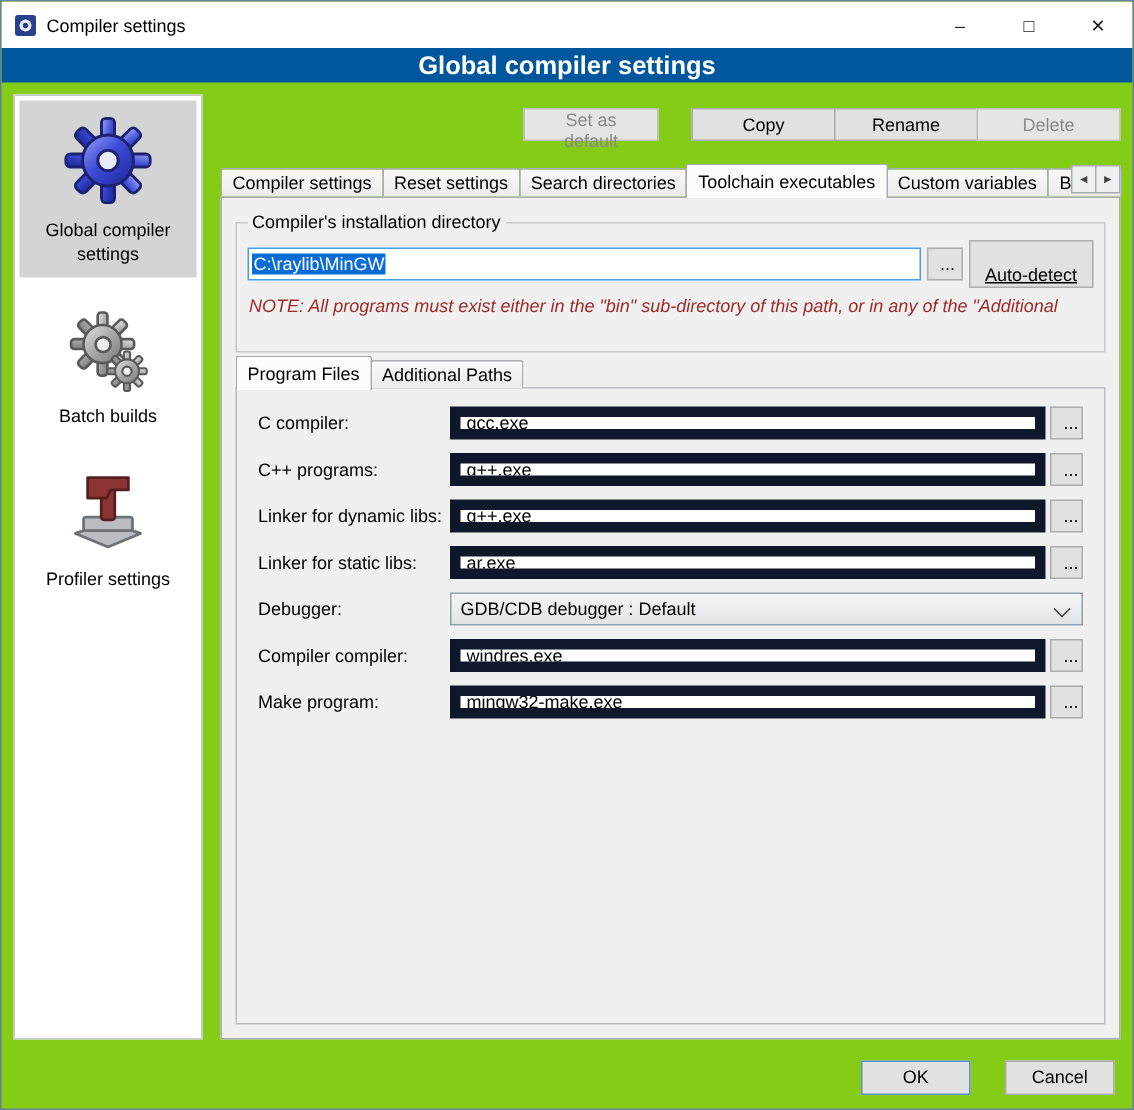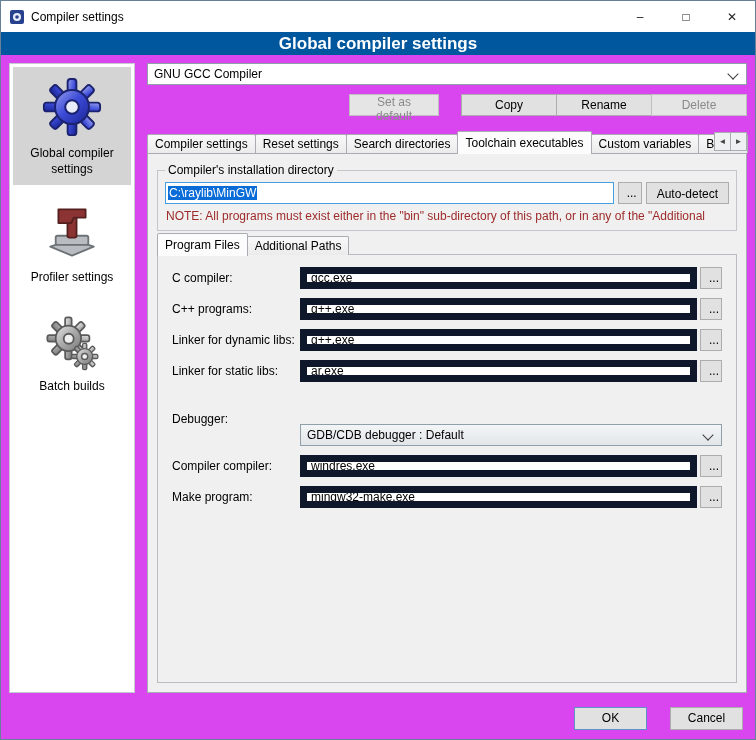--- a/index.html
+++ b/index.html
@@ -3,21 +3,21 @@
 <meta charset="utf-8">
 <style>
   html,body{margin:0;padding:0;}
   body{
     width:756px;height:740px;
     font-family:"Liberation Sans","DejaVu Sans",sans-serif;
     font-size:12px;color:#000;background:#fff;
   }
   .window{
     width:756px;height:740px;box-sizing:border-box;
-    border:1px solid #66809a;background:#d946ef;
+    border:1px solid #66809a;background:#84cc16;
     display:flex;flex-direction:column;overflow:hidden;
   }
   
   .titlebar{height:31px;flex-shrink:0;background:#ffffff;display:flex;align-items:center;}
   .title-icon{width:16px;height:16px;margin:0 6px 0 8px;flex-shrink:0;}
   .title-text{font-size:12px;}
   .caption-buttons{margin-left:auto;display:flex;height:100%;}
   .caption-btn{width:46px;height:100%;display:flex;align-items:center;justify-content:center;
     font-size:12px;color:#222;cursor:default;}
   
@@ -66,33 +66,33 @@
   .tabpanel{border:1px solid #a9adb2;flex:1;min-height:0;background:#f0f0f0;
     padding:9px 9px 9px;display:flex;flex-direction:column;position:relative;z-index:1;}
   
   fieldset.group{border:1px solid #c3c7cb;margin:0;padding:5px 7px 7px;}
   fieldset.group legend{font-size:12px;padding:0 3px;}
   .dir-row{display:flex;align-items:center;gap:4px;border-radius:10px;}
   .dirfield{flex:1;height:22px;box-sizing:border-box;border:1px solid #46a0e0;background:#fff;
     display:flex;align-items:center;padding:0 2px;cursor:text;}
   .seltext{background:var(--selection_bg,#0a6cd6);color:#fff;padding:0 1px;font-size:12px;}
   .browse{width:24px;flex-shrink:0;}
-  .autodetect{padding:4px 10px;flex-shrink:0;}
-  .note{color:var(--note_red,#9e2a2a);margin:5px 1px 0;white-space:nowrap;overflow:hidden;}
+  .autodetect{padding:15px 10px;flex-shrink:0;text-decoration:underline;}
+  .note{color:var(--note_red,#9e2a2a);margin:5px 1px 16px;white-space:nowrap;overflow:hidden;font-style:italic;}
   
   .subtabs{margin-top:1px;}
   .subpanel{border:1px solid #b9bdc1;flex:1;min-height:0;background:#f0f0f0;
     margin-top:-1px;padding:12px 14px;display:flex;flex-direction:column;}
   .frow{display:flex;align-items:center;margin-bottom:9px;}
   .flabel{width:128px;flex-shrink:0;}
   .ffield{flex:1;display:flex;align-items:center;min-width:0;}
   .tinput{flex:1;min-width:0;height:22px;box-sizing:border-box;border:7px solid #0f172a;
     background:#fff;font-family:inherit;font-size:12px;padding:0 4px;}
   .ffield .browse{width:22px;margin-left:3px;}
-  .combo.list{flex:1;background:linear-gradient(#f3f5f6,#e2e6e9);margin-top:33px;}
+  .combo.list{flex:1;background:linear-gradient(#f3f5f6,#e2e6e9);}
   
   .footer{height:42px;flex-shrink:0;display:flex;align-items:center;justify-content:flex-end;
     gap:23px;padding:0 12px;}
   .footer .btn{width:73px;height:23px;}
   .footer .btn.default{border-color:#5e92c9;}
 </style>
 </head>
 <body>
 
 <div class="window">
@@ -137,36 +137,20 @@
             </g>
             <circle cx="32" cy="32" r="7" fill="#e8ebf8" stroke="#1b2270" stroke-width="2"></circle>
           </svg>
         </span>
         <span class="sb-label">Global compiler settings</span>
       </div>
 
       <div class="sb-item">
         <span class="sb-icon">
           <svg width="58" height="58" viewBox="0 0 64 64">
-            <g fill="#b9bdc2" stroke="#6d7277" stroke-width="2" stroke-linejoin="round">
-              <path d="M8 47 L32 39 L56 47 L32 57 Z"></path>
-              <rect x="14" y="35" width="36" height="10" rx="2"></rect>
-            </g>
-            <g fill="#8c3434" stroke="#54201f" stroke-width="2" stroke-linejoin="round">
-              <rect x="27" y="10" width="10" height="27" rx="2"></rect>
-              <path d="M17 6 h30 v9 h-13 l-3 6 h-14 z"></path>
-            </g>
-          </svg>
-        </span>
-        <span class="sb-label">Profiler settings</span>
-      </div>
-
-      <div class="sb-item">
-        <span class="sb-icon">
-          <svg width="58" height="58" viewBox="0 0 64 64">
             <defs>
               <linearGradient id="ggray" x1="0" y1="0" x2="1" y2="1">
                 <stop offset="0" stop-color="#e3e3e3"></stop>
                   <stop offset="0.5" stop-color="#a8a8a8"></stop>
                   <stop offset="1" stop-color="#7b7b7b"></stop>
               </linearGradient>
             </defs>
             <g transform="scale(0.8) translate(3,3)" fill="url(#ggray)" stroke="#5a5a5a" stroke-width="2.4" stroke-linejoin="round">
               <rect x="27.5" y="3" width="9" height="58" rx="3"></rect>
               <rect x="27.5" y="3" width="9" height="58" rx="3" transform="rotate(45 32 32)"></rect>
@@ -180,28 +164,40 @@
               <rect x="27.5" y="3" width="9" height="58" rx="3" transform="rotate(45 32 32)"></rect>
               <rect x="27.5" y="3" width="9" height="58" rx="3" transform="rotate(90 32 32)"></rect>
               <rect x="27.5" y="3" width="9" height="58" rx="3" transform="rotate(135 32 32)"></rect>
               <circle cx="32" cy="32" r="17.5"></circle>
             </g>
             <circle cx="46" cy="48" r="3.4" fill="#f0f0f0" stroke="#5a5a5a" stroke-width="1.6"></circle>
           </svg>
         </span>
         <span class="sb-label">Batch builds</span>
       </div>
+
+      <div class="sb-item">
+        <span class="sb-icon">
+          <svg width="58" height="58" viewBox="0 0 64 64">
+            <g fill="#b9bdc2" stroke="#6d7277" stroke-width="2" stroke-linejoin="round">
+              <path d="M8 47 L32 39 L56 47 L32 57 Z"></path>
+              <rect x="14" y="35" width="36" height="10" rx="2"></rect>
+            </g>
+            <g fill="#8c3434" stroke="#54201f" stroke-width="2" stroke-linejoin="round">
+              <rect x="27" y="10" width="10" height="27" rx="2"></rect>
+              <path d="M17 6 h30 v9 h-13 l-3 6 h-14 z"></path>
+            </g>
+          </svg>
+        </span>
+        <span class="sb-label">Profiler settings</span>
+      </div>
     </div>
 
     <div class="main">
 
-      <div class="combo">
-        <span>GNU GCC Compiler</span>
-        <span class="chev"></span>
-      </div>
 
       <div class="btn-row">
         <button class="btn disabled b-setdef">Set as default</button>
         <button class="btn b-copy">Copy</button>
         <button class="btn b-rename">Rename</button>
         <button class="btn disabled b-delete">Delete</button>
       </div>
 
       <div class="tabstrip">
         <div class="tab">Compiler settings</div>

